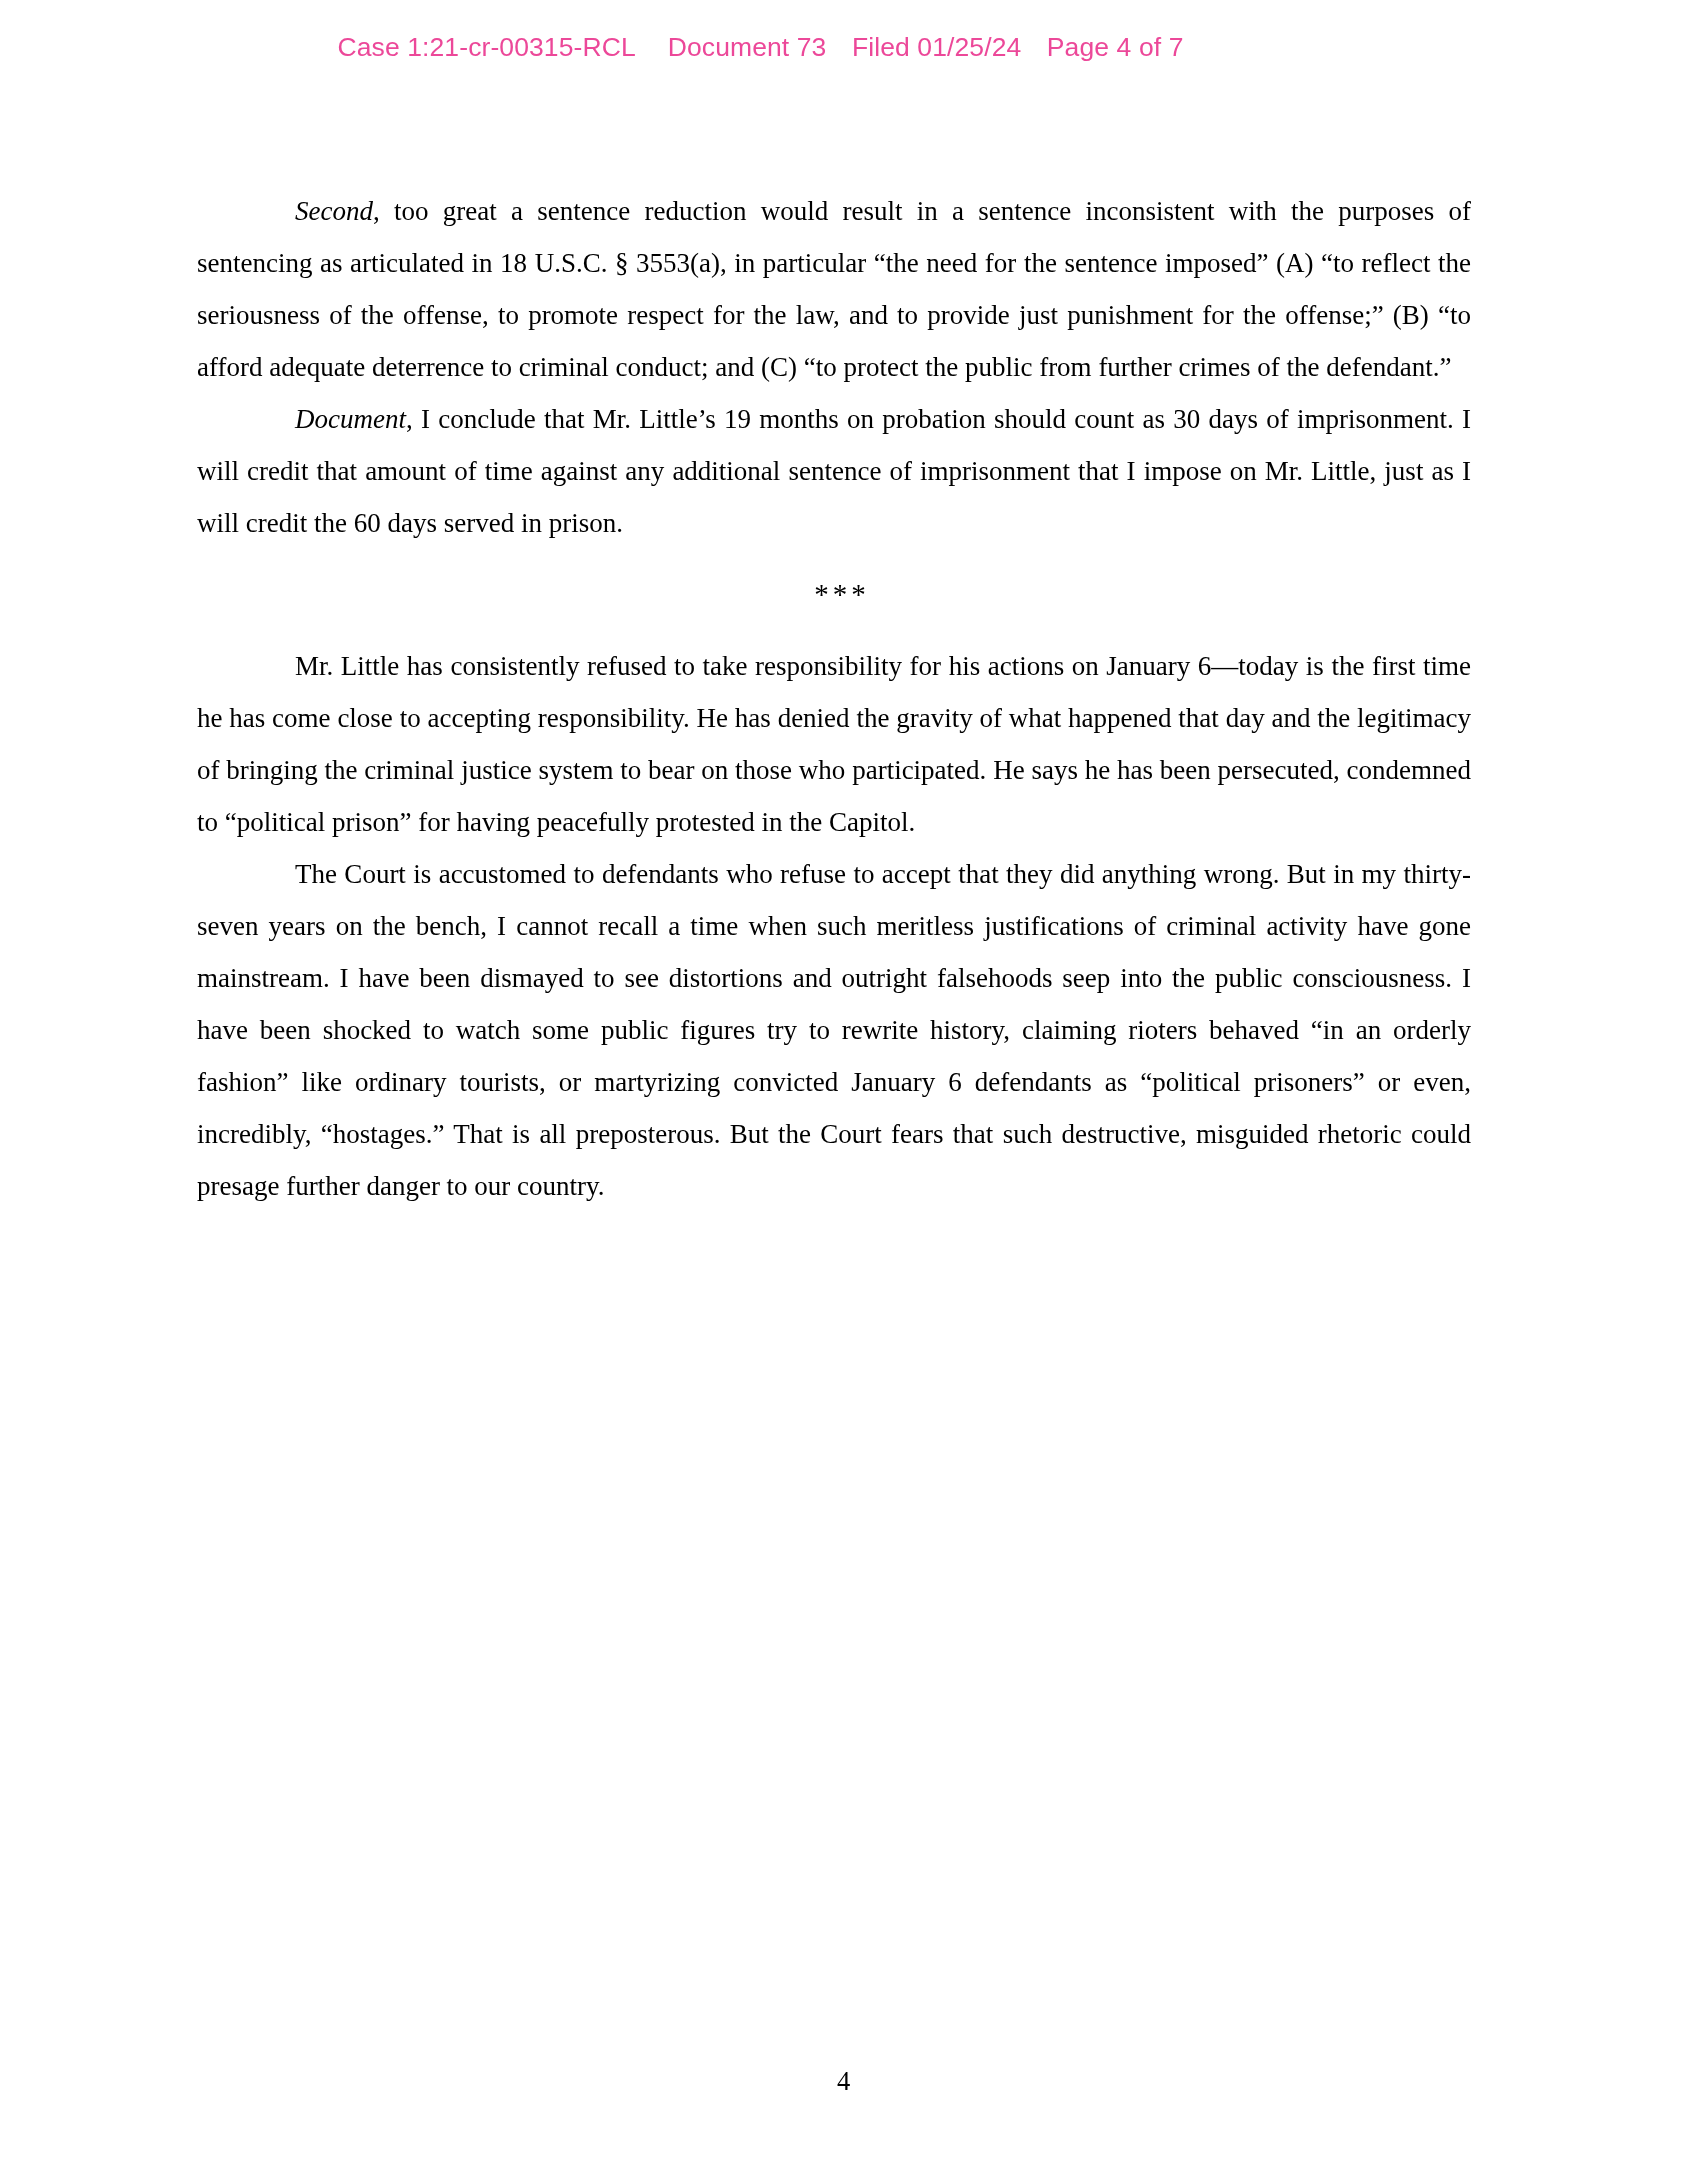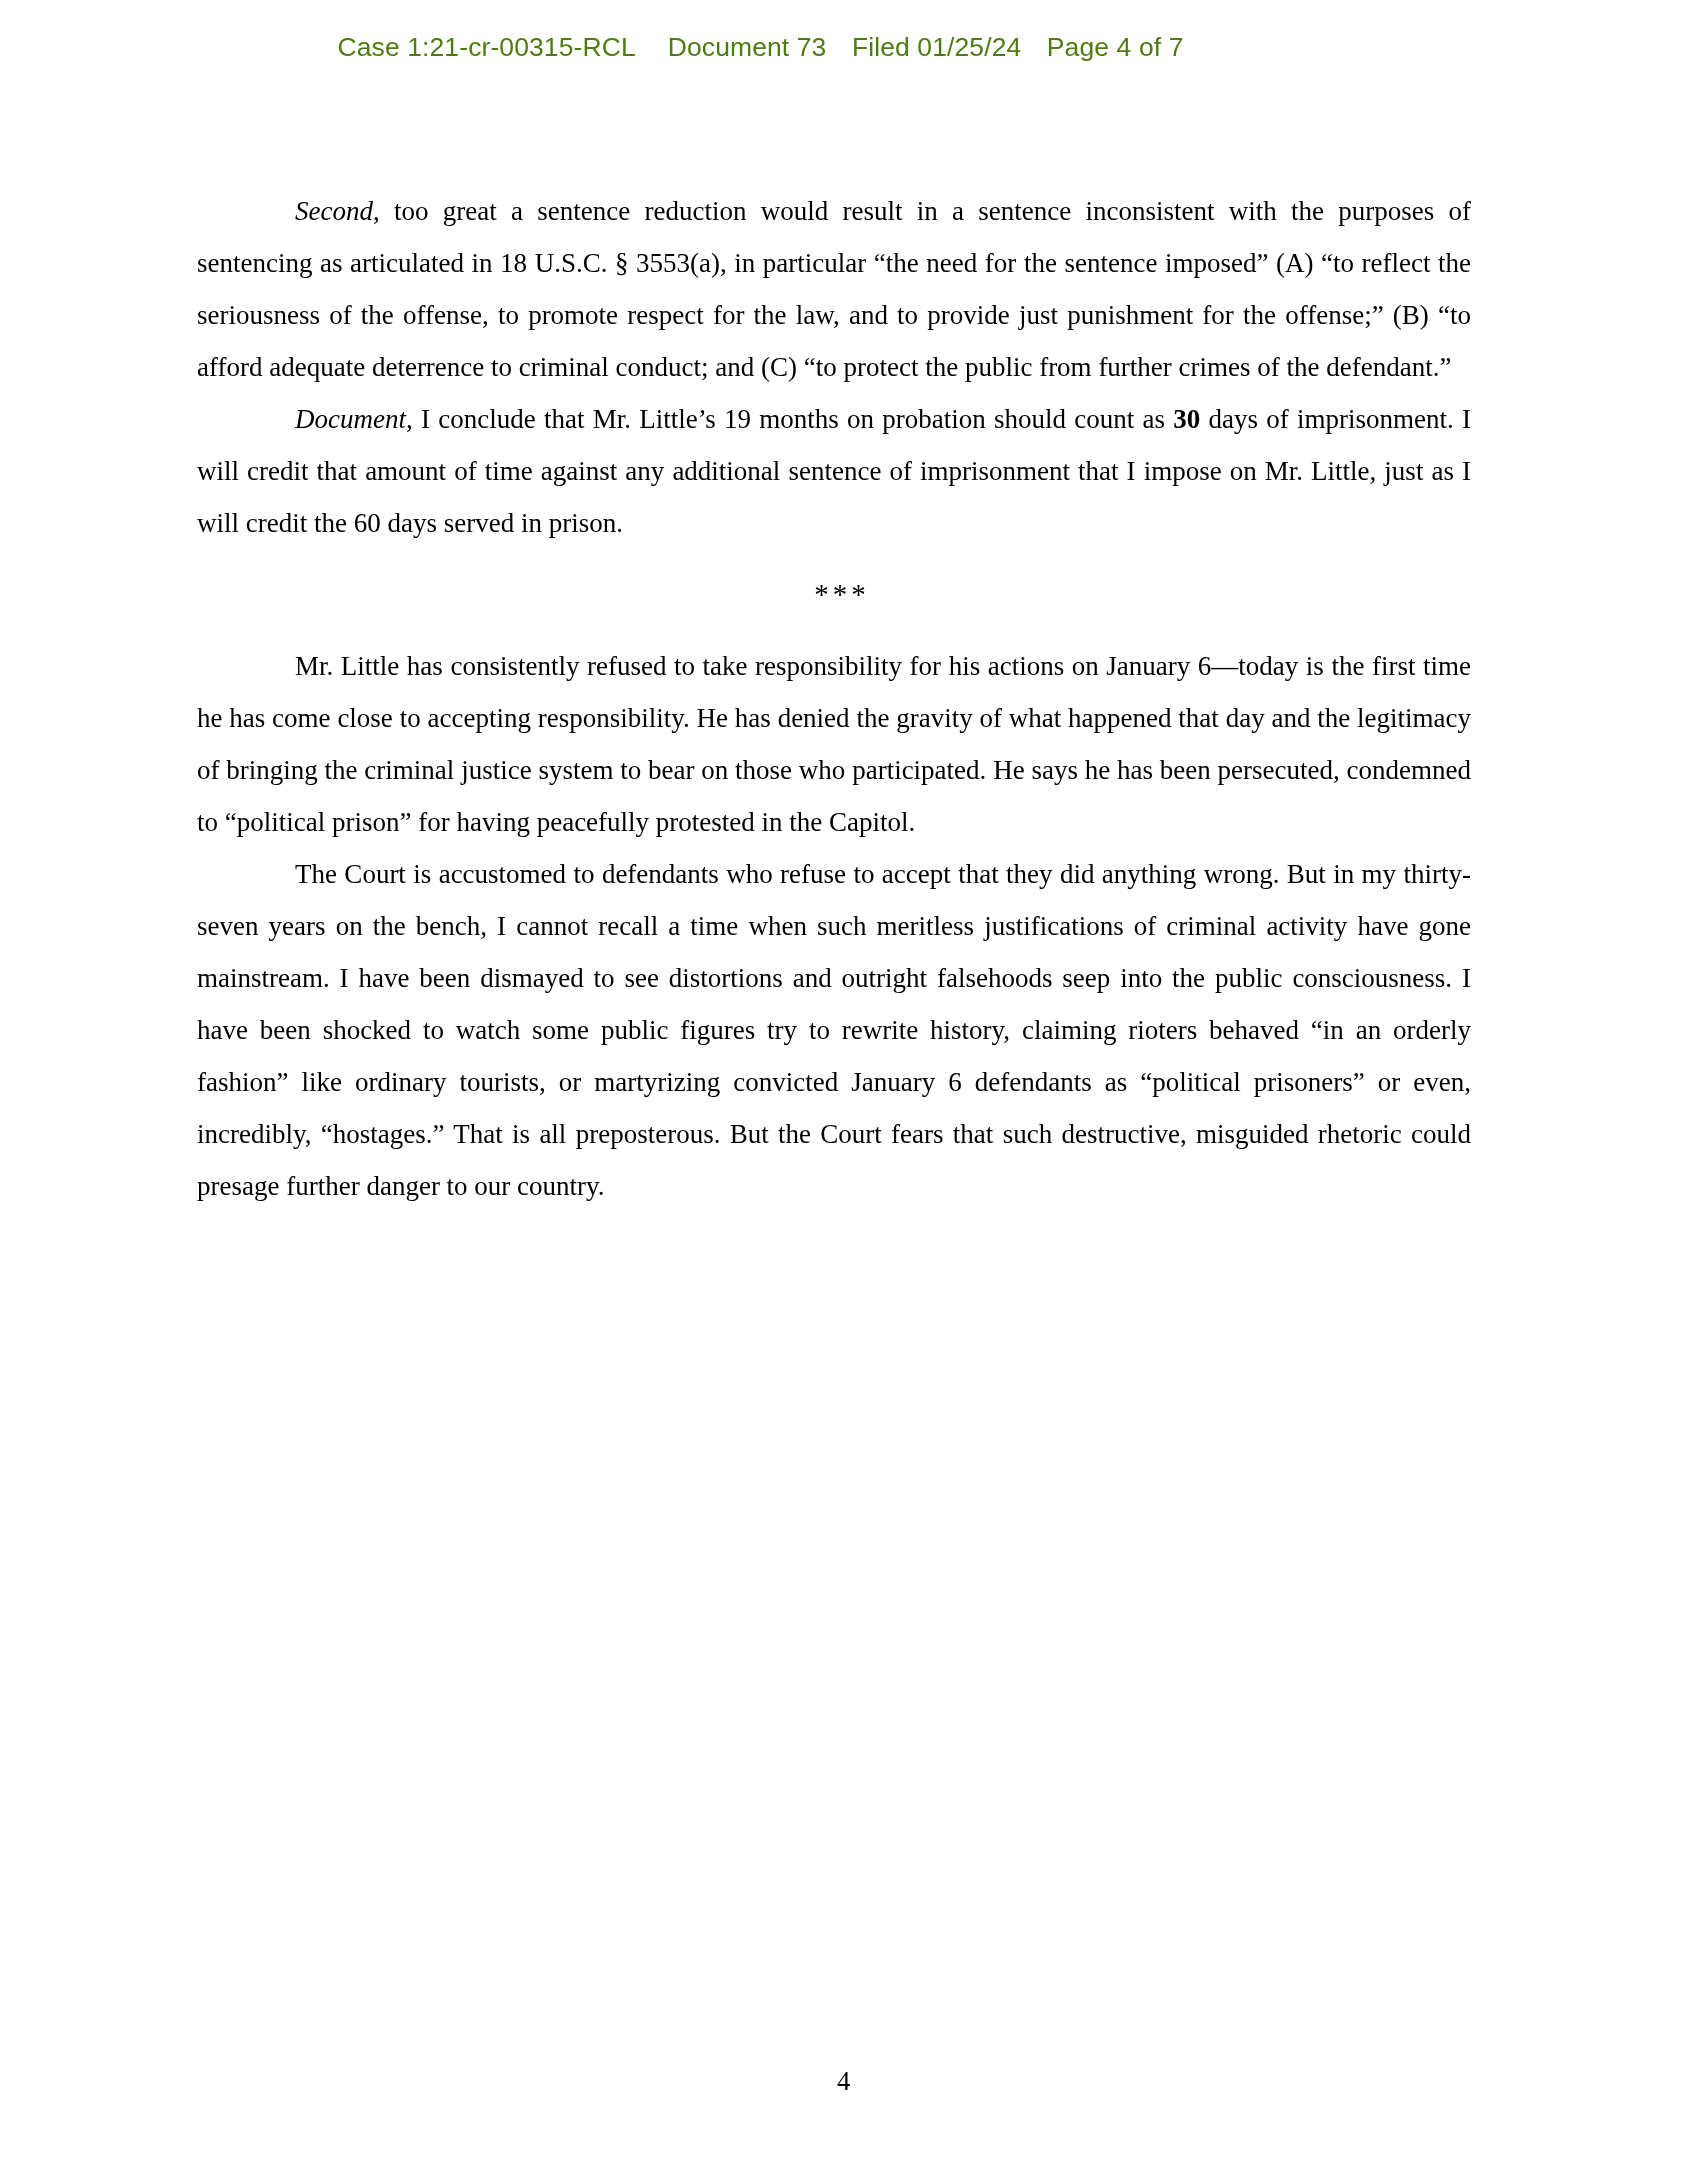--- a/index.html
+++ b/index.html
@@ -20,21 +20,21 @@
     overflow: hidden;
   }
   
   .ecf-header {
     position: absolute;
     top: 32px;
     left: 0;
     width: 1521px;
     text-align: center;
     font-family: "Liberation Sans", sans-serif;
-    color: #4d7c0f;
+    color: #ec4899;
     font-size: 26.5px;
     letter-spacing: 0.1px;
     white-space: nowrap;
   }
   .ecf-header span { display: inline-block; }
   .ecf-gap { width: 17px; }
   .ecf-gap-s { width: 10.6px; }
 
   
   .body-area {
@@ -46,21 +46,21 @@
   p.para {
     margin: 0 16px 0 0;
     font-size: 27px;
     line-height: 52px;
     text-align: justify;
     text-justify: inter-word;
     text-indent: 98px;
     hyphens: none;
   }
   .it { font-style: italic; }
-  .bd { font-weight: bold; }
+  .bd { font-weight: normal; }
 
   .stars {
     text-align: center;
     font-size: 29px;
     line-height: 52px;
     margin: 18.5px 0 20px 0;
     letter-spacing: 4px;
   }
 
   

